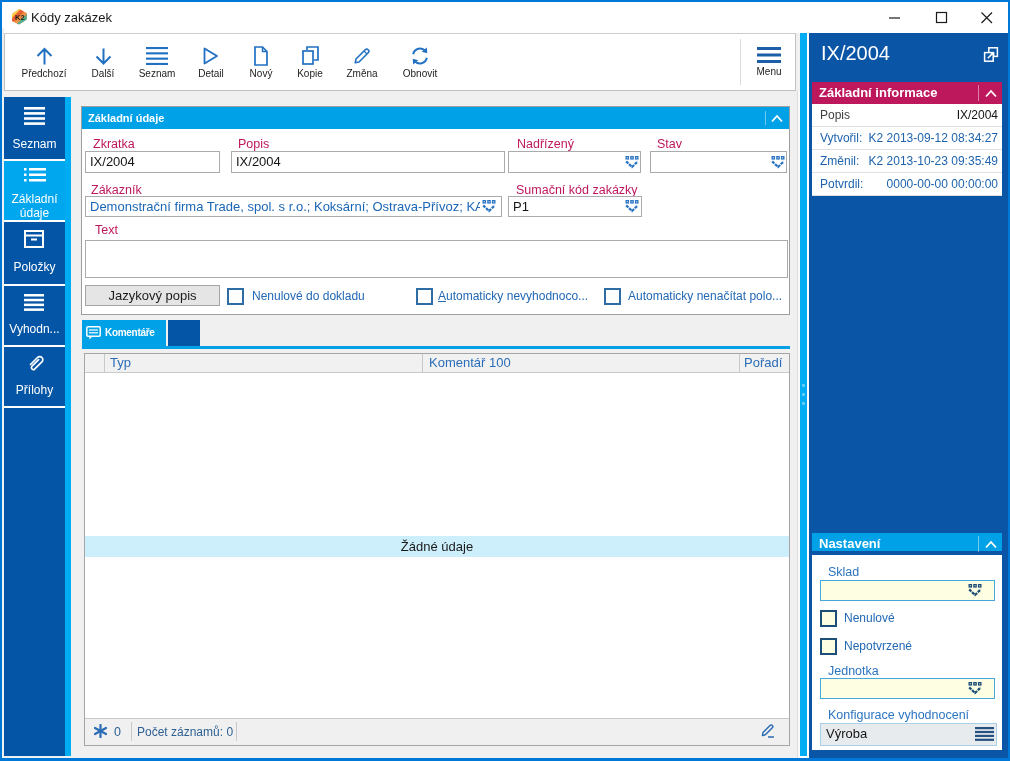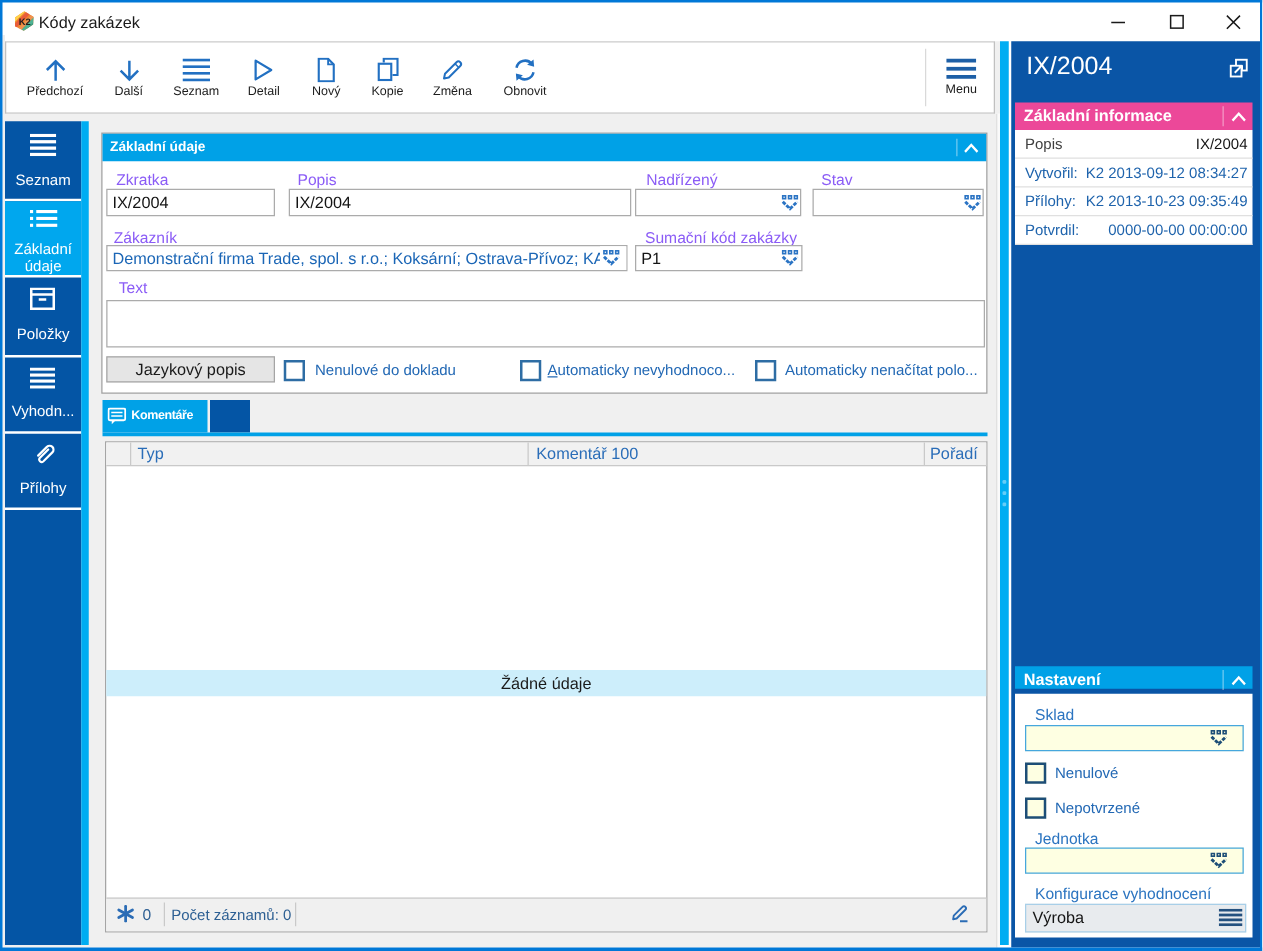--- a/index.html
+++ b/index.html
@@ -1,20 +1,20 @@
 <!DOCTYPE html>
 <html><head>
 <meta charset="utf-8">
 <style>
   html,body{margin:0;padding:0;}
   body{font-family:"Liberation Sans", sans-serif;}
   #win{position:relative;width:1010px;height:761px;background:#fff;overflow:hidden;}
   .abs{position:absolute;}
   .edge{position:absolute;background:#0078d7;}
-  .lbl{position:absolute;font-size:12.5px;color:#8b5cf6;white-space:nowrap;}
+  .lbl{position:absolute;font-size:12.5px;color:#be185d;white-space:nowrap;}
   .fld{position:absolute;background:#fff;border:1px solid #ababab;box-sizing:border-box;
        font-size:13px;color:#141414;padding:0 0 0 4px;line-height:19px;white-space:nowrap;overflow:hidden;}
   .glyph{position:absolute;}
   .tbtn{position:absolute;top:44px;width:76px;text-align:center;color:#1c1c1c;font-size:10px;}
   .tbtn svg{display:block;margin:0 auto 2px auto;}
   .sideitem{position:absolute;left:0;width:61px;text-align:center;color:#fff;font-size:12px;}
   .sep{position:absolute;background:#c9c9c9;width:1px;}
   .hseprow{position:absolute;left:0;width:61px;height:2px;background:#fff;}
   .cbox{position:absolute;width:13px;height:13px;background:#fff;border:2px solid #2e6da4;}
   .cblbl{position:absolute;font-size:12px;color:#2268b4;white-space:nowrap;}
@@ -316,38 +316,38 @@
   <div class="abs" style="left:802px;top:402px;width:3px;height:3px;background:#66cdf7;border-radius:1px;"></div>
 
   <div class="abs" id="rpanel" style="left:809px;top:33px;width:199px;height:725px;background:#0a55a6;">
     <div class="abs" style="left:12px;top:9px;font-size:20px;color:#fff;">IX/2004</div>
     <svg class="abs" style="left:174px;top:13px;" width="16" height="17" viewBox="0 0 16 17">
       <rect x="5.8" y="1.8" width="8.6" height="8.6" fill="none" stroke="#fff" stroke-width="1.5"></rect>
       <rect x="1.6" y="6.6" width="8.6" height="8.6" fill="#0a55a6" stroke="#fff" stroke-width="1.5"></rect>
       <line x1="4.8" y1="12.2" x2="9.6" y2="7.4" stroke="#fff" stroke-width="1.5"></line>
       <polygon points="7.2,6.2 11.4,6.2 11.4,10.4" fill="#fff"></polygon>
     </svg>
-    <div class="abs" style="left:3px;top:49px;width:190px;height:22px;background:#ec4899;">
+    <div class="abs" style="left:3px;top:49px;width:190px;height:22px;background:#be185d;">
       <div class="abs" style="left:7px;top:0;line-height:22px;font-size:13px;font-weight:bold;color:#fff;">Základní informace</div>
       <div class="abs" style="left:166px;top:3px;width:1px;height:16px;background:rgba(255,255,255,0.45);"></div>
       <svg class="abs" style="left:172px;top:7px;" width="14" height="9" viewBox="0 0 14 9">
           <path d="M2 7.5 L7 2 L12 7.5" fill="none" stroke="#fff" stroke-width="1.8"></path>
         </svg>
     </div>
     <div class="abs" style="left:3px;top:71px;width:190px;height:92px;background:#fff;">
       <div class="rrow">
           <span class="rlab" style="color:#3f3f3f;">Popis</span>
           <span class="rval" style="color:#141414;">IX/2004</span>
         </div>
       <div class="rrow" style="color:#1e63ac;">
           <span class="rlab">Vytvořil:</span>
           <span class="rval">K2 2013-09-12 08:34:27</span>
         </div>
       <div class="rrow" style="color:#1e63ac;">
-          <span class="rlab">Přílohy:</span>
+          <span class="rlab">Změnil:</span>
           <span class="rval">K2 2013-10-23 09:35:49</span>
         </div>
       <div class="rrow" style="color:#1e63ac;">
           <span class="rlab">Potvrdil:</span>
           <span class="rval">0000-00-00 00:00:00</span>
         </div>
     </div>
     <div class="abs" style="left:3px;top:500px;width:190px;height:18px;background:#00a1e7;">
       <div class="abs" style="left:7px;top:0;line-height:22px;font-size:13px;font-weight:bold;color:#fff;">Nastavení</div>
       <div class="abs" style="left:166px;top:3px;width:1px;height:16px;background:rgba(255,255,255,0.45);"></div>

